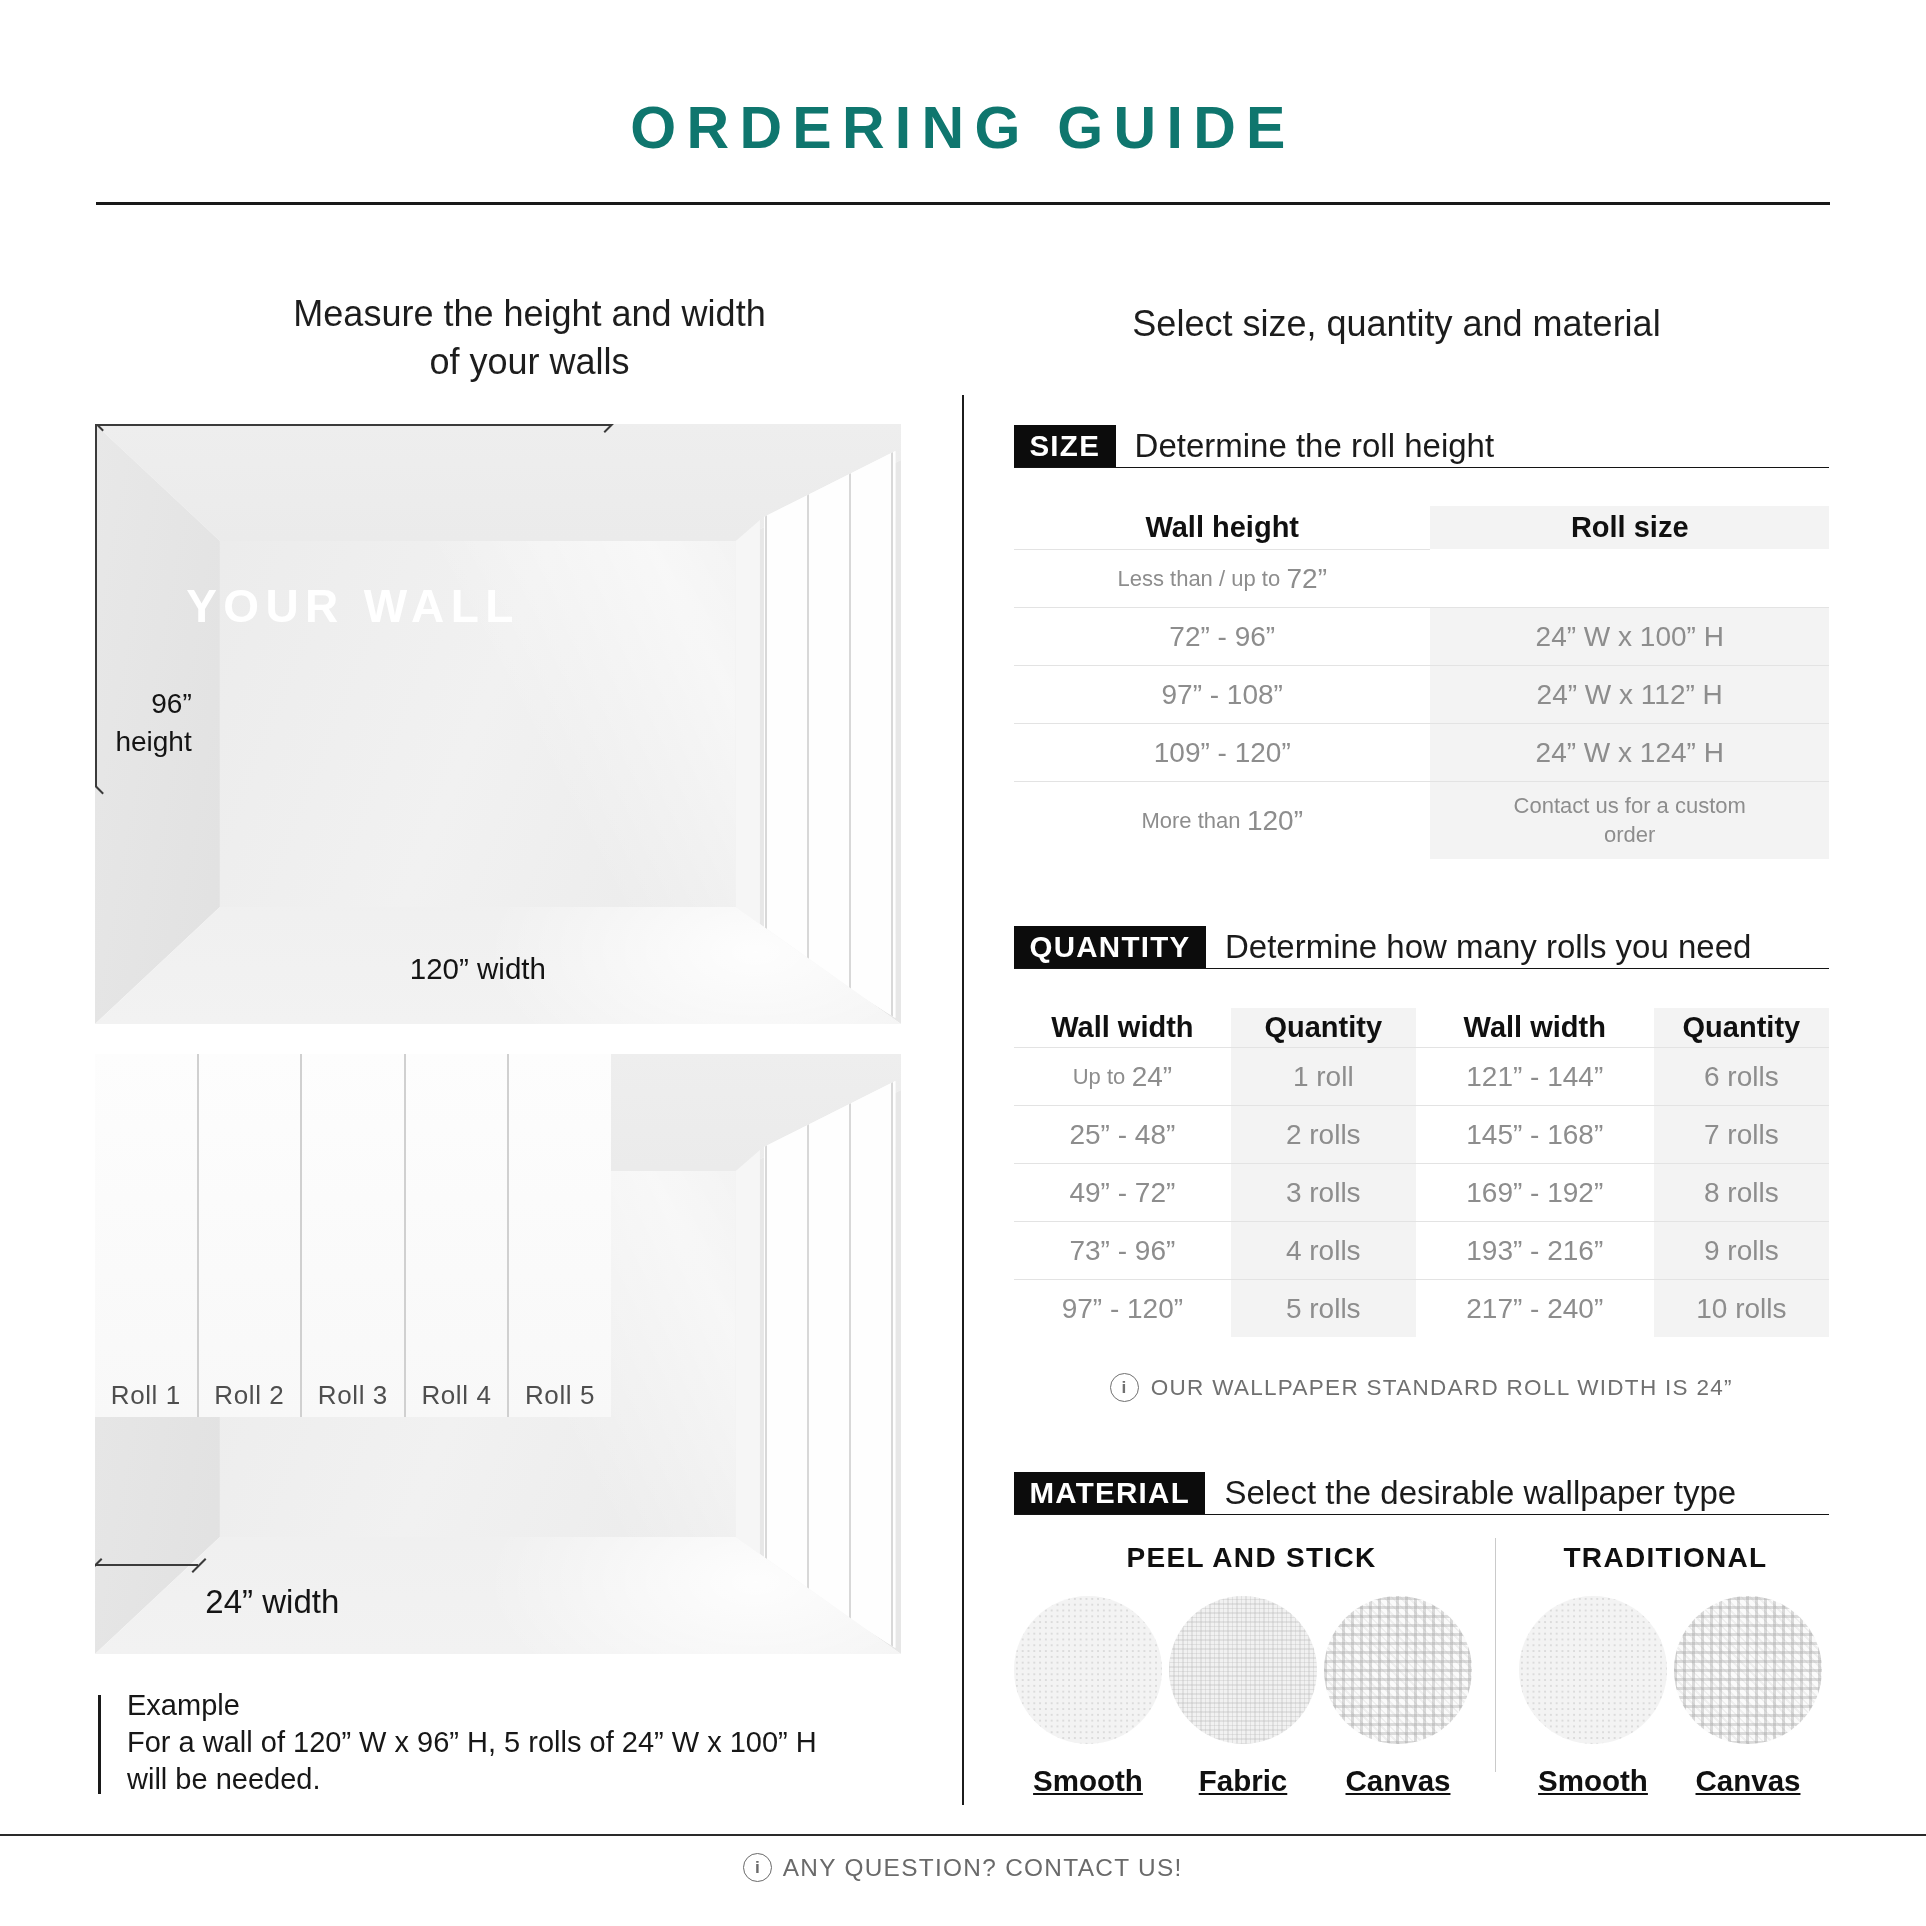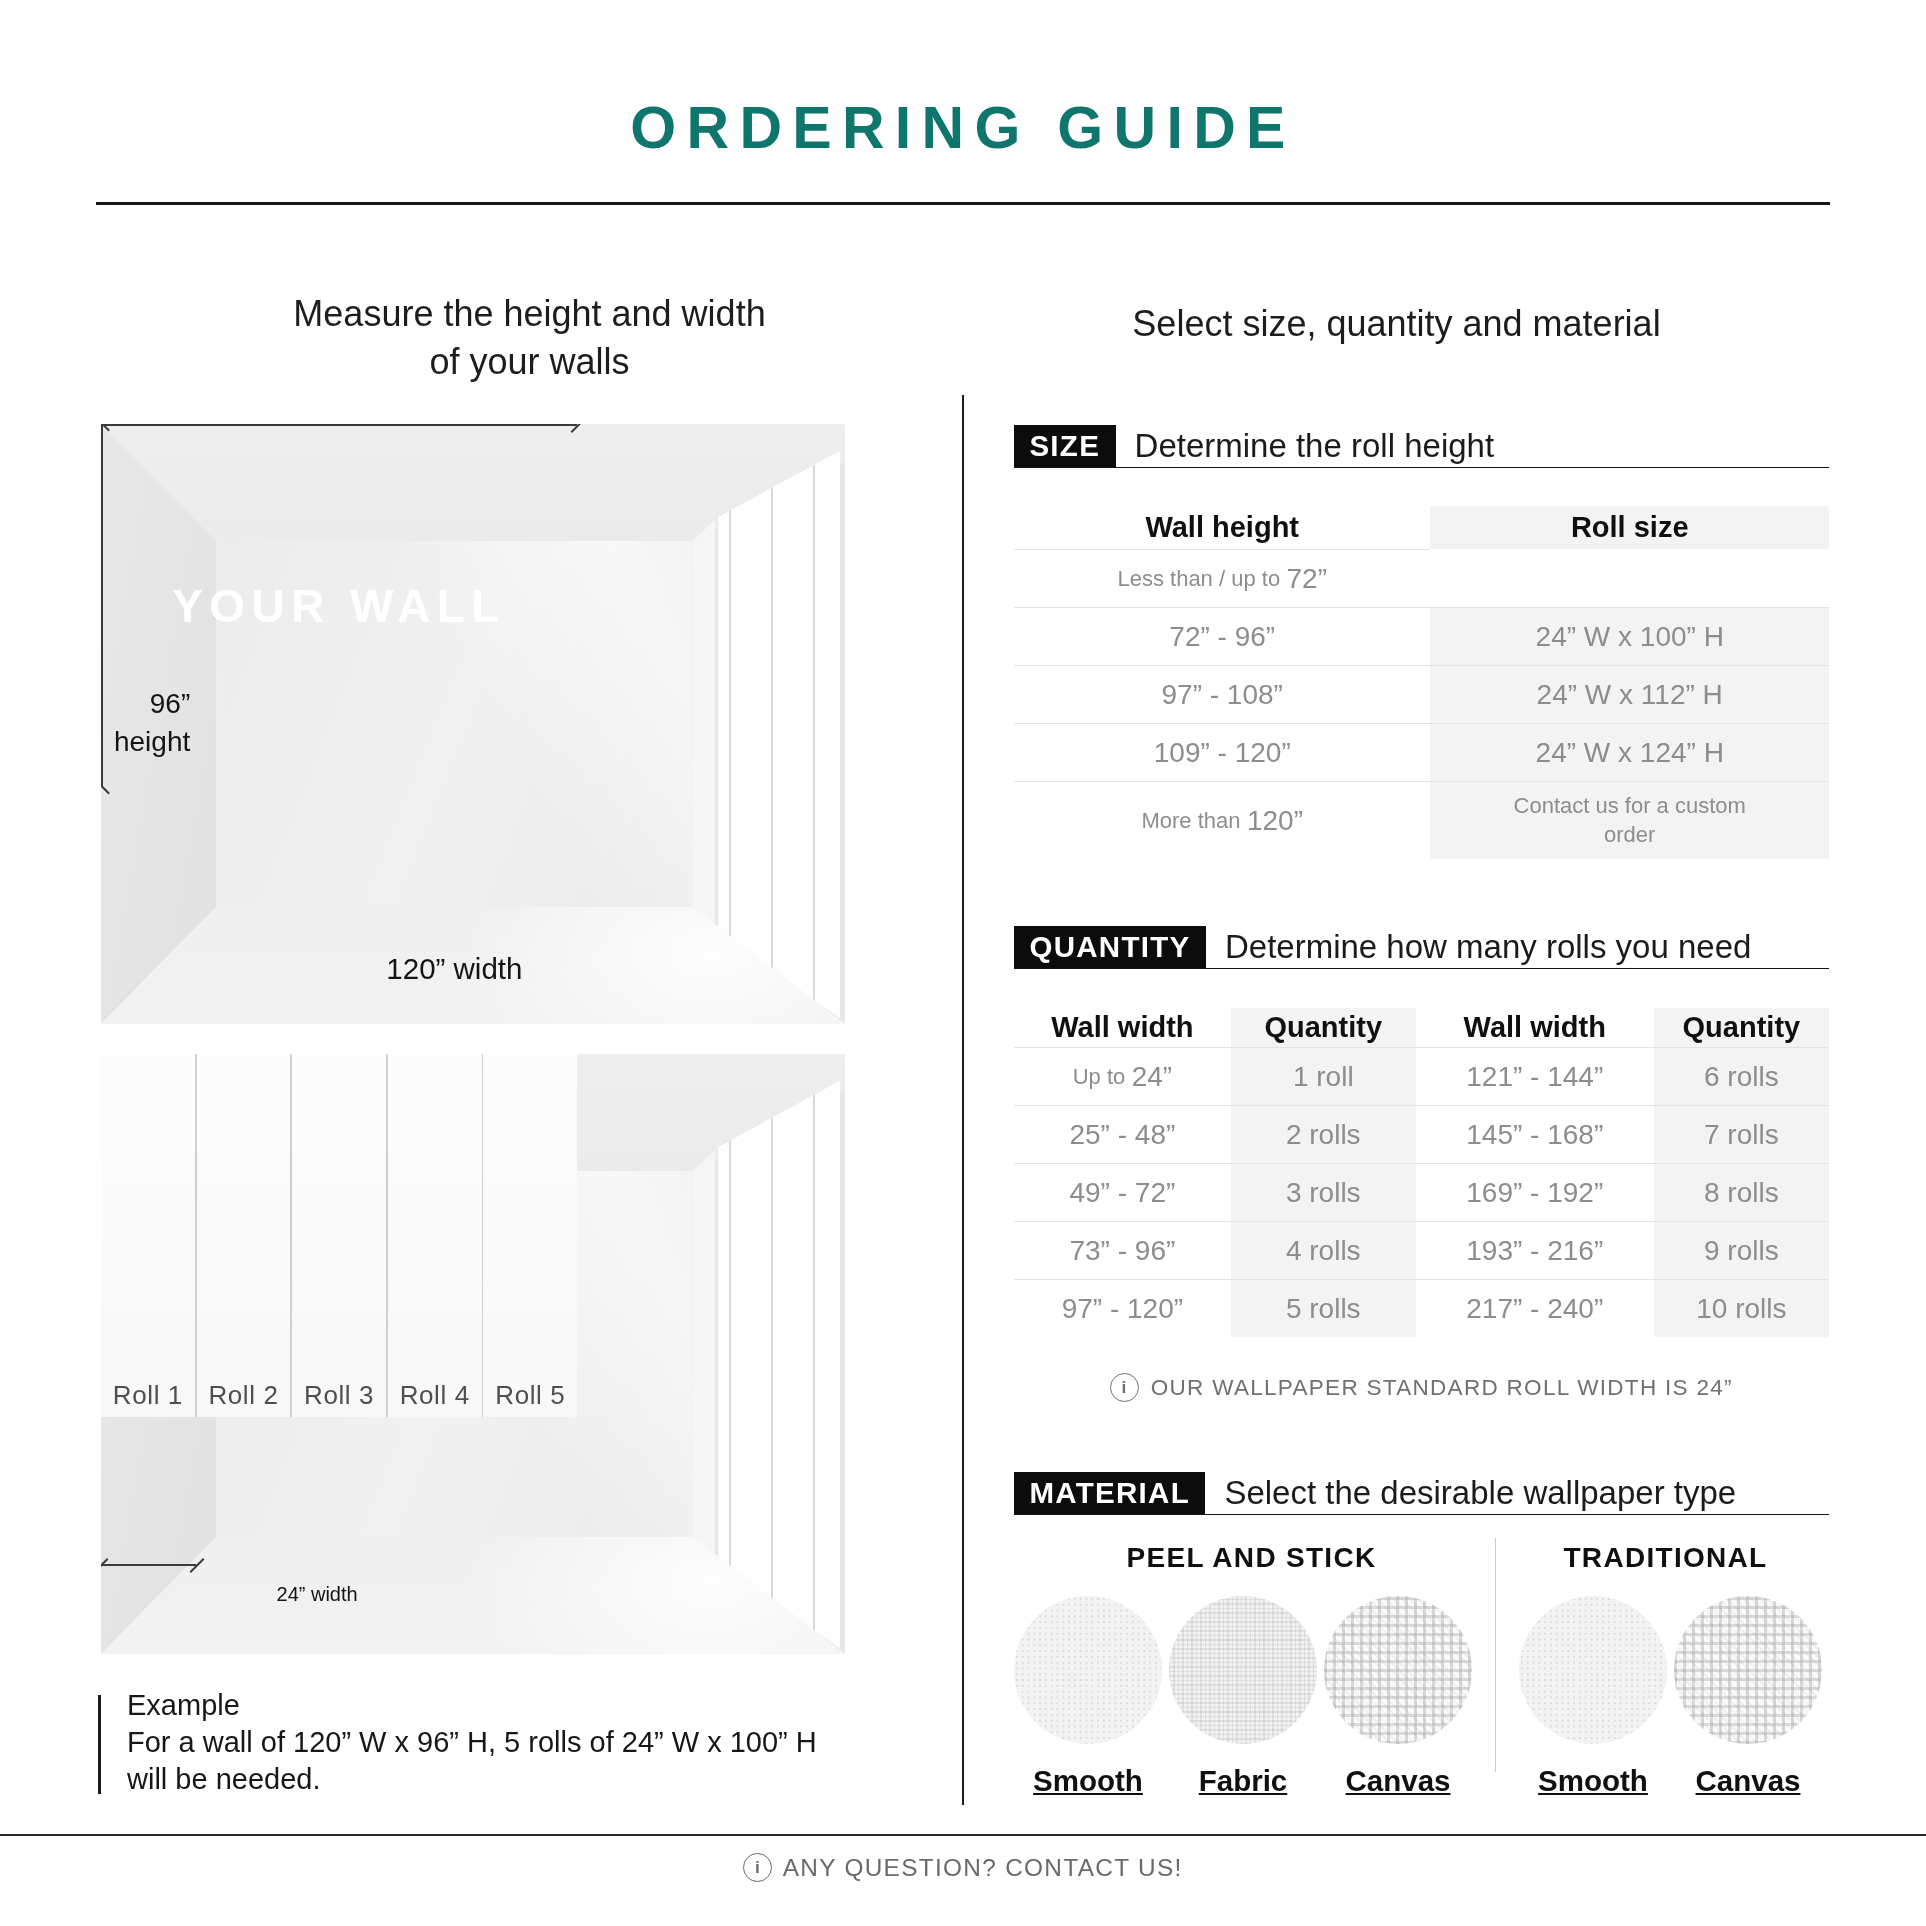--- a/index.html
+++ b/index.html
@@ -15,21 +15,21 @@
   #top-rule{left:96px;top:202px;width:1734px;height:2.6px;background:#181818;}
   #col-divider{left:962px;top:395px;width:1.9px;height:1410px;background:#1c1c1c;}
 
   
   .heading{font-size:36px;font-weight:500;line-height:1.32;text-align:center;color:#1d1d1d;}
   #left-heading{left:96px;top:290px;width:867px;}
   #left-heading span{display:block;}
   #right-heading{left:963px;top:300px;width:867px;}
 
   
-  .room{position:absolute;left:101px;width:744px;height:600px;background:#fff;overflow:hidden;}
+  .room{position:absolute;left:95px;width:806px;height:600px;background:#fff;overflow:hidden;}
   #room1{top:424px;}
   #room2{top:1054px;}
   .room>div{position:absolute;inset:0;}
   .ceiling{clip-path:polygon(0 0,100% 0,100% 6%,79.5% 19.5%,15.5% 19.5%);
     background:linear-gradient(180deg,#eeeeee 0%,#e3e3e3 70%,#d9d9d9 100%);}
   .left-wall{clip-path:polygon(0 0,15.5% 19.5%,15.5% 80.5%,0 100%);
     background:linear-gradient(100deg,#e8e8e8 0%,#d9d9d9 55%,#d0d0d0 100%);}
   .back-wall{clip-path:polygon(15.5% 19.5%,79.5% 19.5%,79.5% 80.5%,15.5% 80.5%);
     background:linear-gradient(112deg,#eaeaea 5%,#f1f1f1 48%,#e8e8e8 95%);}
   .back-wall::after{content:"";position:absolute;inset:0;
@@ -53,21 +53,21 @@
   .dim-h{top:85.5%;left:15.5%;width:64%;height:1.9px;background:#3b3b3b;}
   .dim-h::before,.dim-h::after{content:"";position:absolute;top:-8.3px;width:1.9px;height:19px;background:#3b3b3b;}
   .dim-h::before{left:-1.3px;transform:rotate(45deg);}
   .dim-h::after{right:-1.3px;transform:rotate(45deg);}
   #room2 .dim-h{width:12.8%;top:85%;}
 
   .dim-label{color:#141414;}
   #height-label{left:0;top:43.5%;width:12%;text-align:right;font-size:28px;line-height:1.35;}
   #height-label span{display:block;}
   #width-label1{top:88%;left:27.5%;width:40%;text-align:center;font-size:29.5px;}
-  #width-label2{top:88.2%;left:9.5%;width:25%;text-align:right;font-size:20px;}
+  #width-label2{top:88.2%;left:9.5%;width:25%;text-align:center;font-size:33px;}
 
   .panels{left:15.5%;top:19.5%;width:64%;height:60.5%;display:grid;
     grid-template-columns:repeat(5,1fr);gap:1.9px;background:#d0d0d0;}
   .panel{position:relative;background:linear-gradient(180deg,#fdfdfd 0%,#f8f8f8 100%);}
   .roll-label{position:absolute;bottom:1.6%;left:0;width:100%;text-align:center;
     font-size:26px;color:#4e4e4e;letter-spacing:0.6px;}
 
   
   #example-bar{left:98px;top:1695px;width:2.6px;height:99px;background:#1a1a1a;}
   #example{left:127px;top:1687px;width:803px;font-size:29px;line-height:1.28;color:#171717;}

